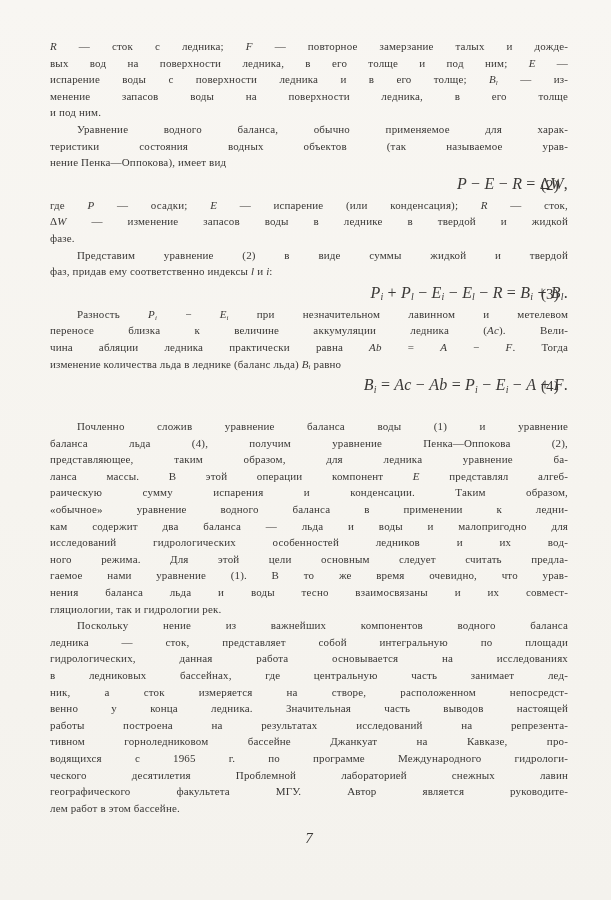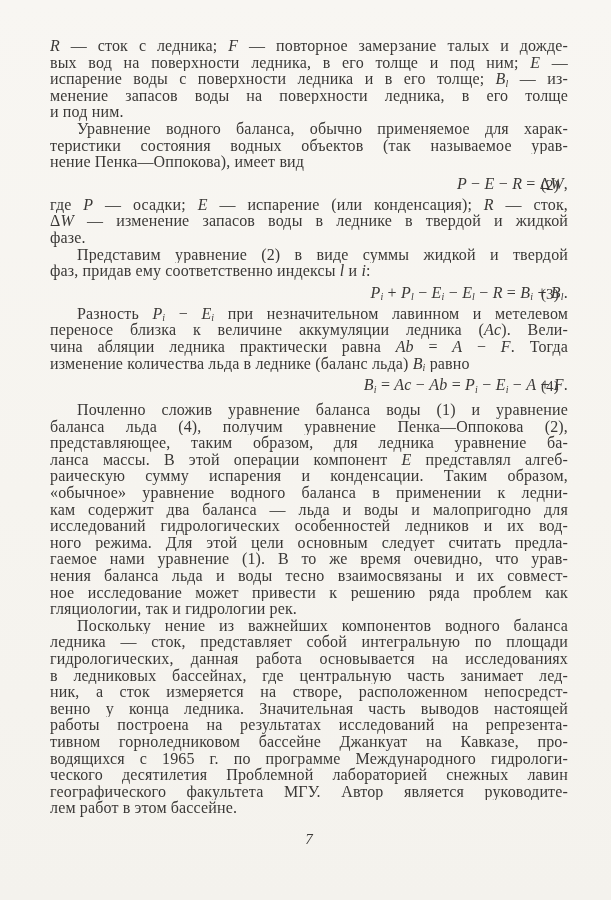--- a/index.html
+++ b/index.html
@@ -11,32 +11,32 @@
     overflow: hidden;
   }
   .page {
     box-sizing: border-box;
     width: 611px; height: 900px;
     padding: 38px 43px 0 50px;
     background: linear-gradient(180deg, #f8f6f2 0%, #f6f4ef 55%, #f4f2ed 100%);
   }
   .content { width: 518px; }
   .line {
-    font-size: 16px;
+    font-size: 11px;
     line-height: 16.6px;
     letter-spacing: 0.15px;
     text-align: justify;
     text-align-last: justify;
     overflow: hidden;
     max-height: 17px;
   }
   .line.last { text-align-last: left; }
   .para { margin: 0; }
   .para.indent .line:first-child { text-indent: 27px; }
-  .para.space-before { margin-top: 8px; }
+  .para.space-before { margin-top: 24px; }
   i { font-style: italic; }
   sub {
     font-size: 0.62em;
     line-height: 0;
     vertical-align: baseline;
     position: relative;
     top: 0.28em;
     font-style: italic;
   }
   .eqrow {
@@ -101,21 +101,20 @@
         <div class="line">баланса льда (4), получим уравнение Пенка—Оппокова (2),</div>
         <div class="line">представляющее, таким образом, для ледника уравнение ба-</div>
         <div class="line">ланса массы. В этой операции компонент <i>E</i> представлял алгеб-</div>
         <div class="line">раическую сумму испарения и конденсации. Таким образом,</div>
         <div class="line">«обычное» уравнение водного баланса в применении к ледни-</div>
         <div class="line">кам содержит два баланса — льда и воды и малопригодно для</div>
         <div class="line">исследований гидрологических особенностей ледников и их вод-</div>
         <div class="line">ного режима. Для этой цели основным следует считать предла-</div>
         <div class="line">гаемое нами уравнение (1). В то же время очевидно, что урав-</div>
         <div class="line">нения баланса льда и воды тесно взаимосвязаны и их совмест-</div>
-        <div class="line">ное исследование может привести к решению ряда проблем как</div>
         <div class="line last">гляциологии, так и гидрологии рек.</div>
       </div>
       <div class="para indent">
         <div class="line">Поскольку нение из важнейших компонентов водного баланса</div>
         <div class="line">ледника — сток, представляет собой интегральную по площади</div>
         <div class="line">гидрологических, данная работа основывается на исследованиях</div>
         <div class="line">в ледниковых бассейнах, где центральную часть занимает лед-</div>
         <div class="line">ник, а сток измеряется на створе, расположенном непосредст-</div>
         <div class="line">венно у конца ледника. Значительная часть выводов настоящей</div>
         <div class="line">работы построена на результатах исследований на репрезента-</div>

